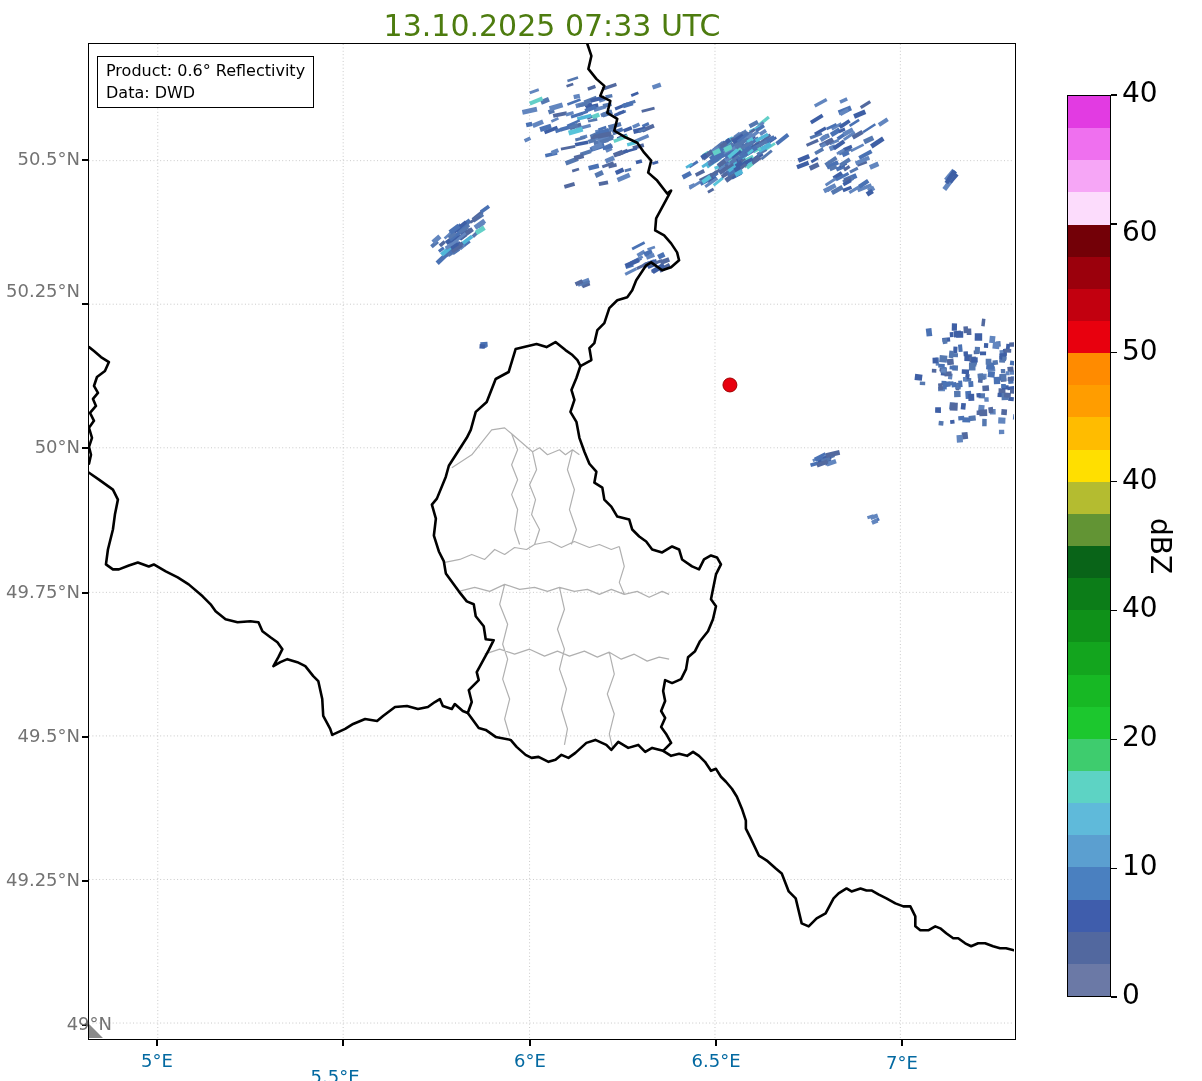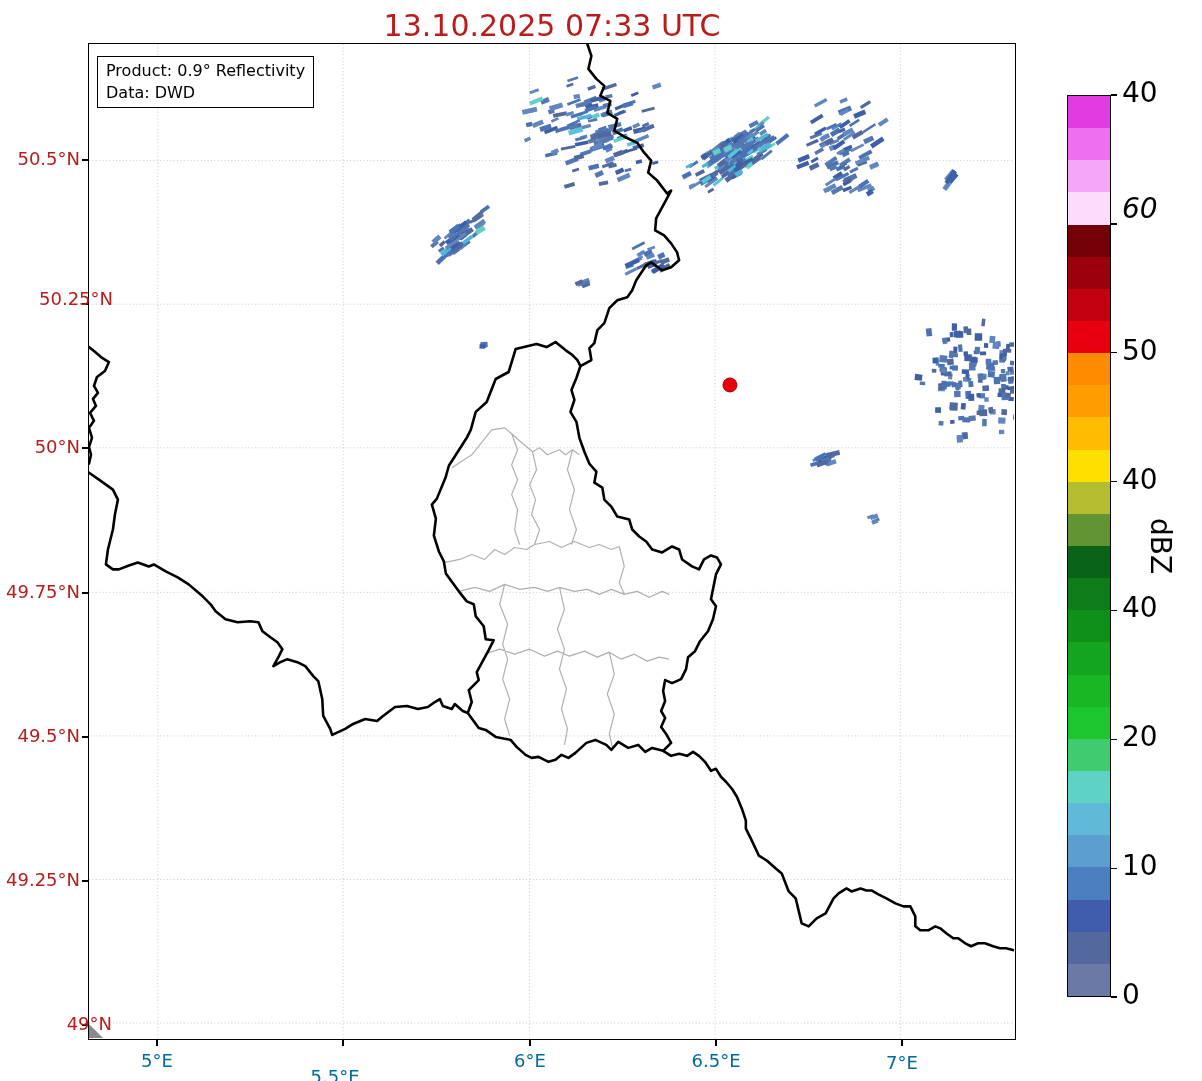--- a/index.html
+++ b/index.html
@@ -2,33 +2,33 @@
 <html><head>
 <meta charset="utf-8">
 <style>
   html,body{margin:0;padding:0;background:#fff;}
   #canvas{
     position:relative;width:1202px;height:1081px;background:#ffffff;
     font-family:"DejaVu Sans","Liberation Sans",sans-serif;overflow:hidden;
   }
   .title{
     position:absolute;top:8px;left:552px;transform:translateX(-50%);
-    font-size:30px;color:#b91c1c;white-space:nowrap;
+    font-size:30px;color:#4d7c0f;white-space:nowrap;
   }
   .plot{
     position:absolute;left:88px;top:43px;width:928px;height:997px;
     border:1.6px solid #000;box-sizing:border-box;background:#fff;
   }
   .plot svg{position:absolute;left:0;top:0;}
   .infobox{
     position:absolute;left:97px;top:56px;background:#fff;border:1.2px solid #000;
     padding:3px 8px 4px 8px;font-size:16px;line-height:1.35;color:#000;z-index:5;
   }
   .xticklab{position:absolute;font-size:18px;color:#0369a1;transform:translateX(-50%);white-space:nowrap;}
-  .yticklab{position:absolute;left:0;width:80px;text-align:right;font-size:18px;color:#b91c1c;white-space:nowrap;}
+  .yticklab{position:absolute;left:0;width:80px;text-align:right;font-size:18px;color:#737373;white-space:nowrap;}
   .tickmark{position:absolute;background:#000;}
   .cbar{position:absolute;left:1067px;top:95px;width:44px;height:902px;border:1.4px solid #000;box-sizing:border-box;display:flex;flex-direction:column;}
   .cbar .seg{flex:1 1 0;}
   .cbarlab{position:absolute;font-size:28px;color:#000;white-space:nowrap;}
   .cbartitle{
     position:absolute;left:1160px;top:546px;font-size:28px;color:#000;
     transform:translate(-50%,-50%) rotate(90deg);transform-origin:center;white-space:nowrap;
   }
 </style>
 </head>
@@ -675,21 +675,21 @@
         <path d="M576 709 L584 714 592 712 600 714 606 710 612 714 618 720 624 729 629 727 634 735 639 740 645 747 650 755 655 767 659 779 659 787 664 797 672 814 680 819 689 827 695 832 702 850 709 857 715 882 722 885 730 877 739 872 747 857 752 852 760 847 765 850 774 847 780 849 785 849 792 853 800 857 809 862 817 865 824 865 829 875 829 885 834 889 842 889 849 885 854 887 860 892 867 897 872 897 879 902 885 905 892 902 899 902 907 905 914 907 920 907 928 909"></path>
       </g>
 
       <polygon points="0,983 14,997 0,997" fill="#8a8a8a"></polygon>
 
       <circle id="site-marker" cx="643" cy="342" r="7" fill="#e8000e" stroke="#a00000" stroke-width="1"></circle>
     </svg>
   </div>
 
   <div class="infobox">
-    <div>Product: 0.9° Reflectivity</div>
+    <div>Product: 0.6° Reflectivity</div>
     <div>Data: DWD</div>
   </div>
 
   <div class="cbar" id="cbar">
       <div class="seg" style="background: rgb(226, 59, 226);"></div>
       <div class="seg" style="background: rgb(239, 112, 239);"></div>
       <div class="seg" style="background: rgb(246, 166, 246);"></div>
       <div class="seg" style="background: rgb(252, 220, 252);"></div>
       <div class="seg" style="background: rgb(115, 0, 7);"></div>
       <div class="seg" style="background: rgb(155, 0, 12);"></div>
@@ -725,35 +725,35 @@
       <div class="xticklab" style="left: 335px; top: 1050px; position: absolute; margin-top: 16px;">5.5°E</div>
       <div class="tickmark" style="left: 529.4px; top: 1040px; width: 1.3px; height: 6px; position: absolute;"></div>
       <div class="xticklab" style="left: 530px; top: 1050px; position: absolute;">6°E</div>
       <div class="tickmark" style="left: 715.4px; top: 1040px; width: 1.3px; height: 6px; position: absolute;"></div>
       <div class="xticklab" style="left: 716px; top: 1050px; position: absolute;">6.5°E</div>
       <div class="tickmark" style="left: 901.4px; top: 1040px; width: 1.3px; height: 6px; position: absolute;"></div>
       <div class="xticklab" style="left: 902px; top: 1052px; position: absolute;">7°E</div>
       <div class="tickmark" style="left: 82px; top: 159.4px; width: 6px; height: 1.3px; position: absolute;"></div>
       <div class="yticklab" style="top: 148px; position: absolute;">50.5°N</div>
       <div class="tickmark" style="left: 82px; top: 303.4px; width: 6px; height: 1.3px; position: absolute;"></div>
-      <div class="yticklab" style="top: 288px; position: absolute; margin-left: 33px;">50.25°N</div>
+      <div class="yticklab" style="top: 280px; position: absolute;">50.25°N</div>
       <div class="tickmark" style="left: 82px; top: 447.4px; width: 6px; height: 1.3px; position: absolute;"></div>
       <div class="yticklab" style="top: 436px; position: absolute;">50°N</div>
       <div class="tickmark" style="left: 82px; top: 592.4px; width: 6px; height: 1.3px; position: absolute;"></div>
       <div class="yticklab" style="top: 581px; position: absolute;">49.75°N</div>
       <div class="tickmark" style="left: 82px; top: 736.4px; width: 6px; height: 1.3px; position: absolute;"></div>
       <div class="yticklab" style="top: 725px; position: absolute;">49.5°N</div>
       <div class="tickmark" style="left: 82px; top: 880.4px; width: 6px; height: 1.3px; position: absolute;"></div>
       <div class="yticklab" style="top: 869px; position: absolute;">49.25°N</div>
       <div class="tickmark" style="left: 82px; top: 1024.4px; width: 6px; height: 1.3px; position: absolute;"></div>
       <div class="yticklab" style="top: 1013px; position: absolute; padding-left: 32px;">49°N</div>
       <div class="tickmark" style="left: 1111px; top: 94.4px; width: 6px; height: 1.3px; position: absolute;"></div>
       <div class="cbarlab" style="left: 1122px; top: 76px; position: absolute;">40</div>
       <div class="tickmark" style="left: 1111px; top: 223.257px; width: 6px; height: 1.3px; position: absolute;"></div>
-      <div class="cbarlab" style="left: 1122px; top: 192px; position: absolute; font-style: italic;">60</div>
+      <div class="cbarlab" style="left: 1122px; top: 215px; position: absolute;">60</div>
       <div class="tickmark" style="left: 1111px; top: 352.114px; width: 6px; height: 1.3px; position: absolute;"></div>
       <div class="cbarlab" style="left: 1122px; top: 333.714px; position: absolute;">50</div>
       <div class="tickmark" style="left: 1111px; top: 480.971px; width: 6px; height: 1.3px; position: absolute;"></div>
       <div class="cbarlab" style="left: 1122px; top: 462.571px; position: absolute;">40</div>
       <div class="tickmark" style="left: 1111px; top: 609.829px; width: 6px; height: 1.3px; position: absolute;"></div>
       <div class="cbarlab" style="left: 1122px; top: 591.429px; position: absolute;">40</div>
       <div class="tickmark" style="left: 1111px; top: 738.686px; width: 6px; height: 1.3px; position: absolute;"></div>
       <div class="cbarlab" style="left: 1122px; top: 720.286px; position: absolute;">20</div>
       <div class="tickmark" style="left: 1111px; top: 867.543px; width: 6px; height: 1.3px; position: absolute;"></div>
       <div class="cbarlab" style="left: 1122px; top: 849.143px; position: absolute;">10</div>

